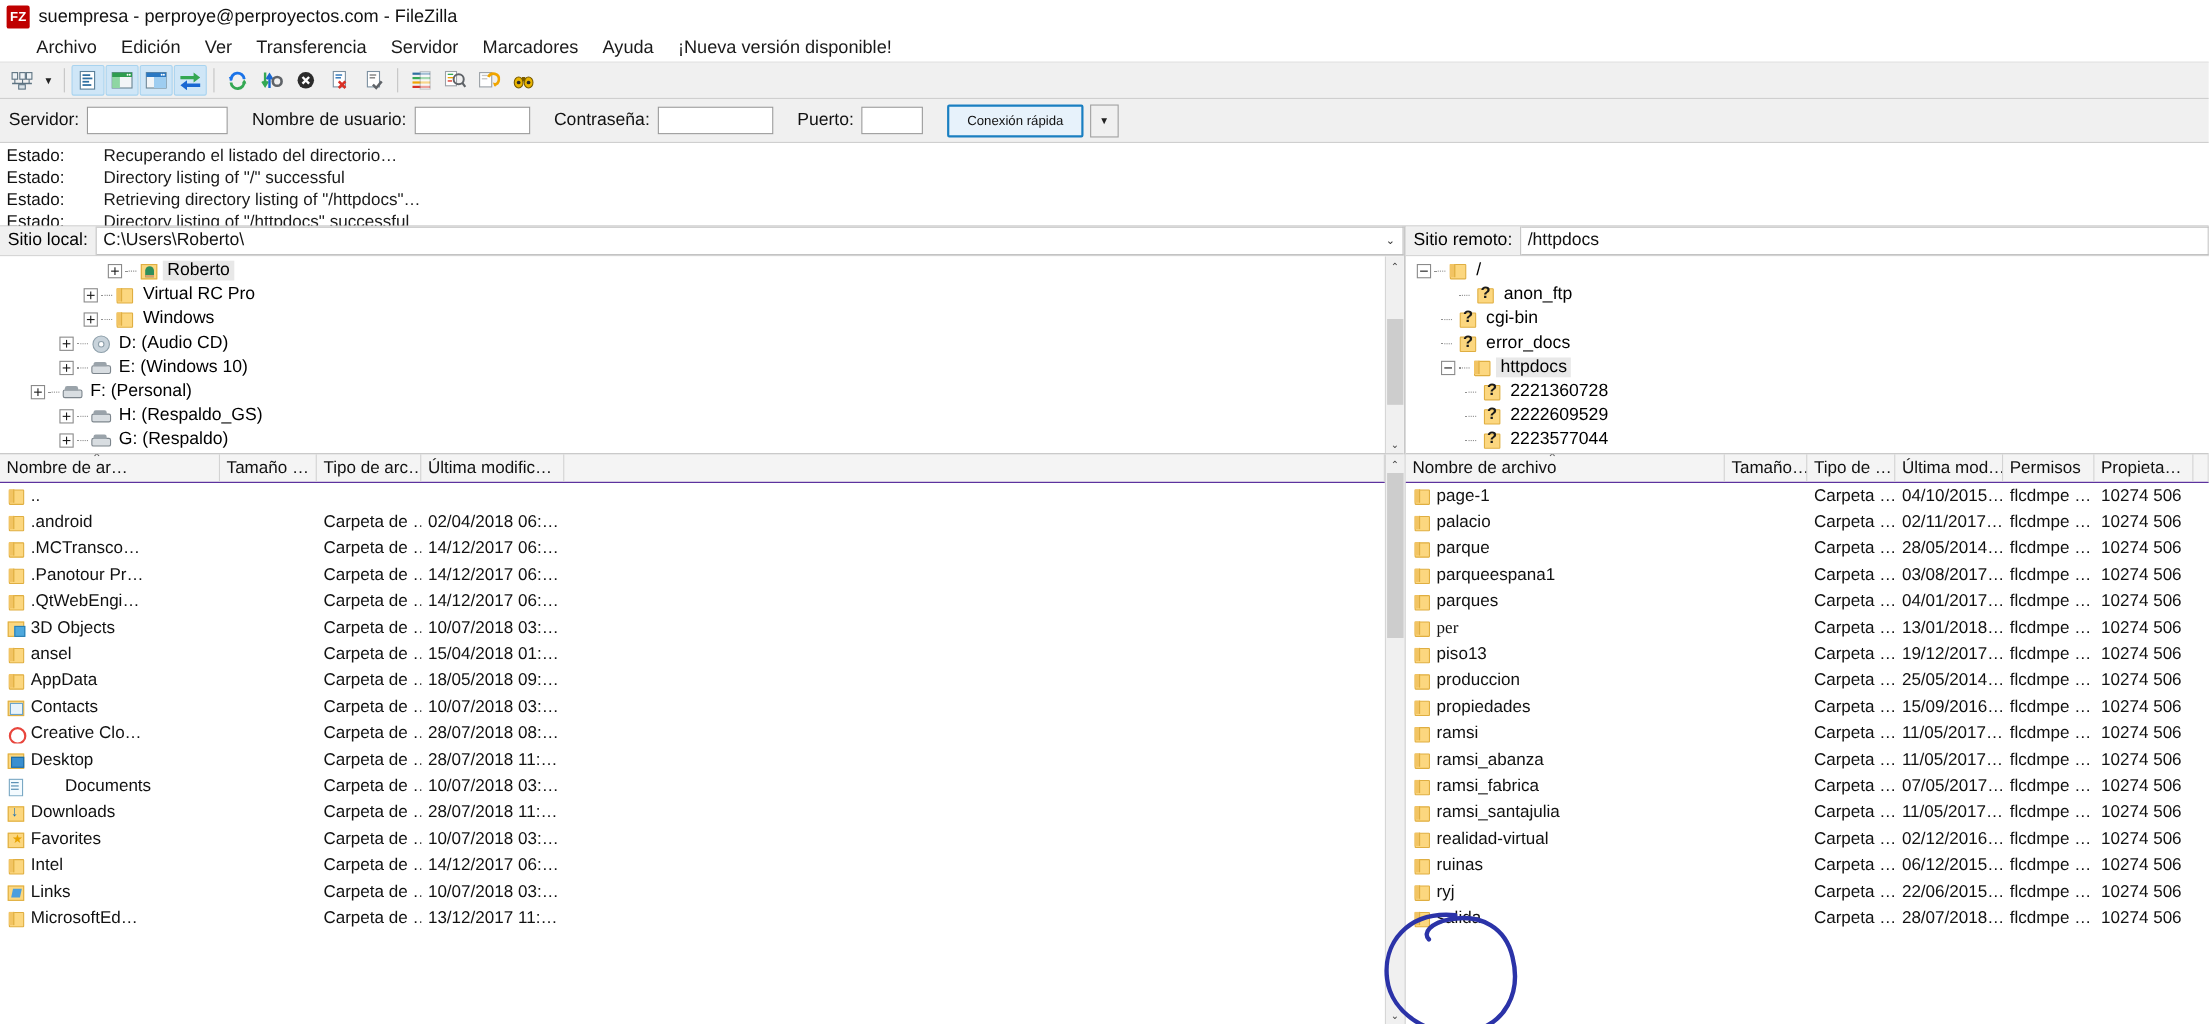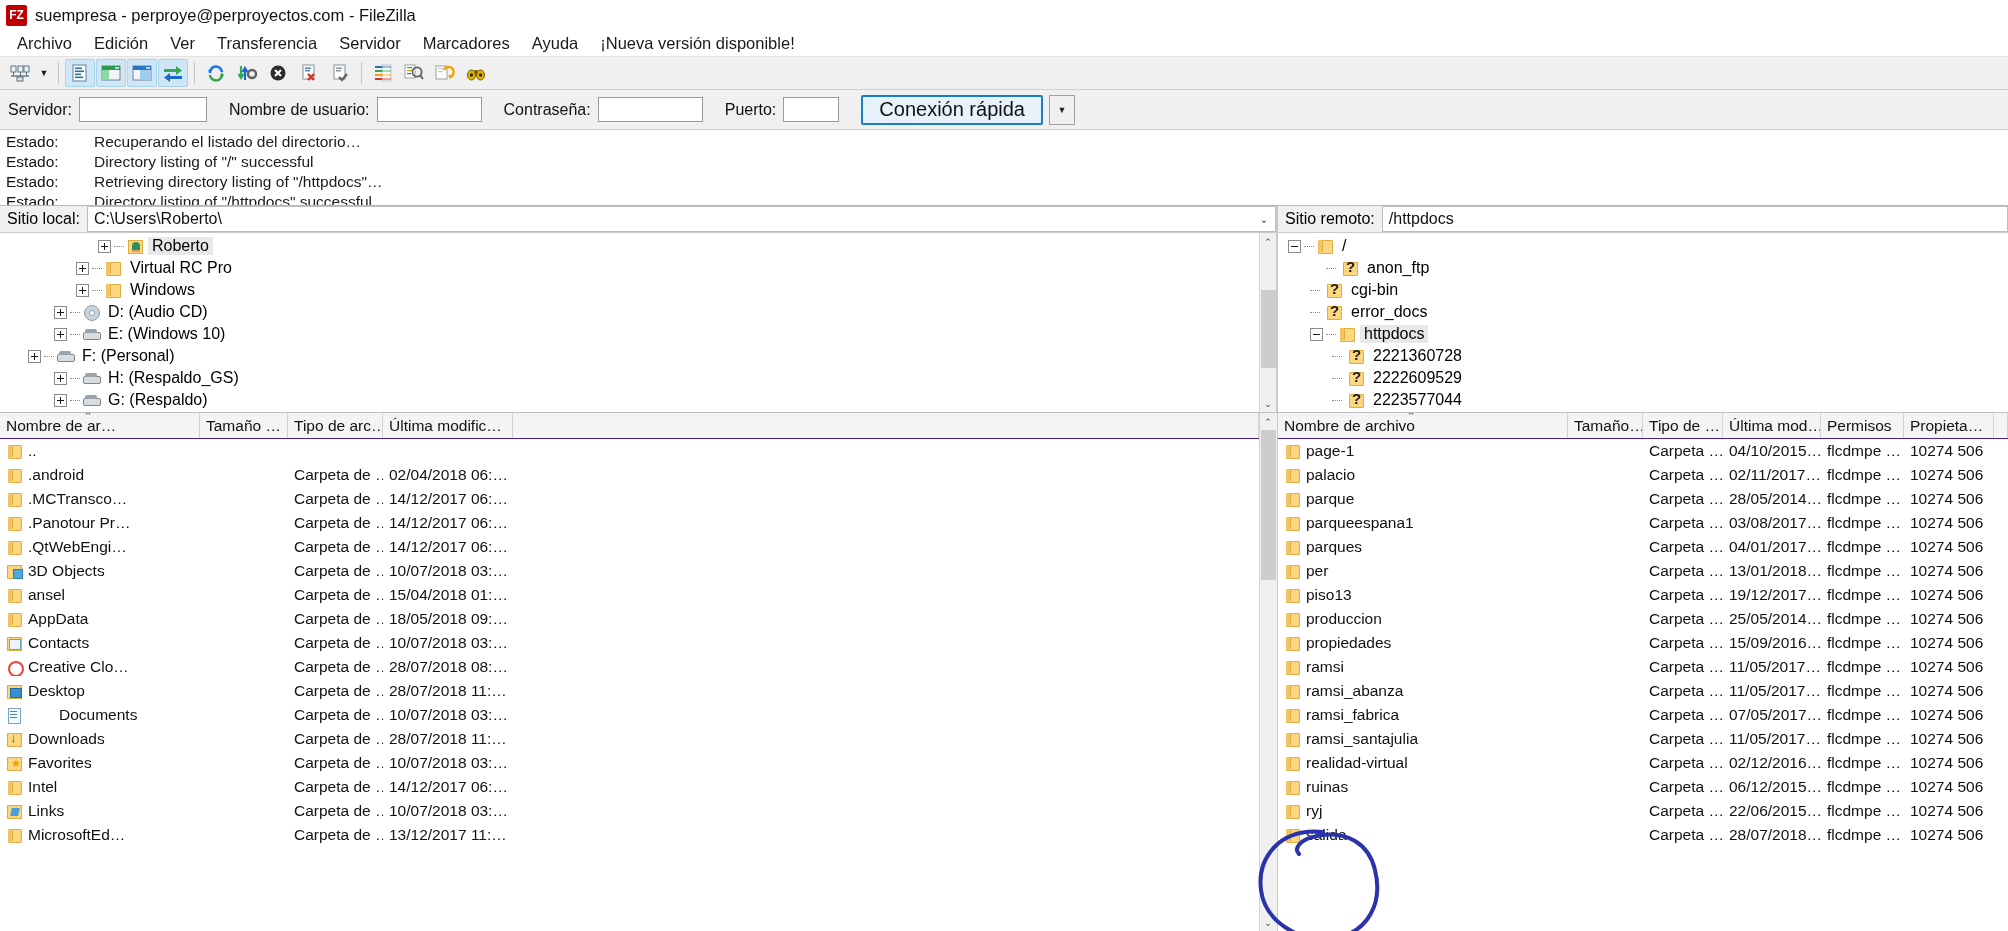--- a/index.html
+++ b/index.html
@@ -28,21 +28,21 @@
   .fz-logo::after {
     content: "FZ"; position: absolute; left: 0; top: 0; right: 0; bottom: 0;
     color: #ffffff; font-size: 12px; font-weight: bold; line-height: 21px;
     text-align: center; font-family: "Liberation Sans", sans-serif;
   }
   .title-text { font-size: 16.5px; color: #111; white-space: nowrap; }
 
   
   .menubar {
     height: 26px; flex: 0 0 26px; display: flex; align-items: center;
-    background: #ffffff; padding-left: 6px;
+    background: #ffffff; padding-left: 22px;
   }
   .menu-item {
     font-size: 16.5px; color: #1a1a1a; padding: 2px 11px; white-space: nowrap;
     cursor: default;
   }
 
   
   .toolbar {
     height: 34px; flex: 0 0 34px; background: #f0f0f0;
     border-top: 1px solid #e3e3e3; border-bottom: 1px solid #cfcfcf;
@@ -71,21 +71,21 @@
     font-family: "Liberation Sans", sans-serif; font-size: 15px;
     padding: 0 4px; outline: none; margin-right: 22px;
   }
   .qc-input.server { width: 128px; }
   .qc-input.user { width: 105px; }
   .qc-input.pass { width: 105px; }
   .qc-input.port { width: 56px; }
   .qc-btn {
     height: 30px; padding: 0 16px; background: #e7f2fb;
     border: 2px solid #1a7fc1; border-radius: 2px;
-    font-family: "Liberation Sans", sans-serif; font-size: 20px; color: #111;
+    font-family: "Liberation Sans", sans-serif; font-size: 12px; color: #111;
     cursor: default; white-space: nowrap;
   }
   .qc-drop {
     width: 26px; height: 30px; margin-left: 6px; background: #f0f0f0;
     border: 1px solid #a0a0a0; display: flex; align-items: center; justify-content: center;
     cursor: default; font-size: 9px; color: #222;
   }
 
   
   .statuslog {
@@ -888,21 +888,21 @@
                   <span class="fl-icon folder"></span>
                   <span>parques</span>
                 </div>
                 <div class="fl-td" style="width: 75px; flex: 0 0 75px;"></div>
                 <div class="fl-td" style="width: 80px; flex: 0 0 80px;">Carpeta …</div>
                 <div class="fl-td" style="width: 98px; flex: 0 0 98px;">04/01/2017…</div>
                 <div class="fl-td" style="width: 83px; flex: 0 0 83px;">flcdmpe …</div>
                 <div class="fl-td" style="width: 90px; flex: 0 0 90px;">10274 506</div>
               </div>
               <div class="fl-row">
-                <div class="fl-td name" style="width: 290px; flex: 0 0 290px;">
+                <div class="fl-td name" style="width: 290px; flex: 0 0 290px; font-family: Liberation Serif, serif;">
                   <span class="fl-icon folder"></span>
                   <span>per</span>
                 </div>
                 <div class="fl-td" style="width: 75px; flex: 0 0 75px;"></div>
                 <div class="fl-td" style="width: 80px; flex: 0 0 80px;">Carpeta …</div>
                 <div class="fl-td" style="width: 98px; flex: 0 0 98px;">13/01/2018…</div>
                 <div class="fl-td" style="width: 83px; flex: 0 0 83px;">flcdmpe …</div>
                 <div class="fl-td" style="width: 90px; flex: 0 0 90px;">10274 506</div>
               </div>
               <div class="fl-row">

